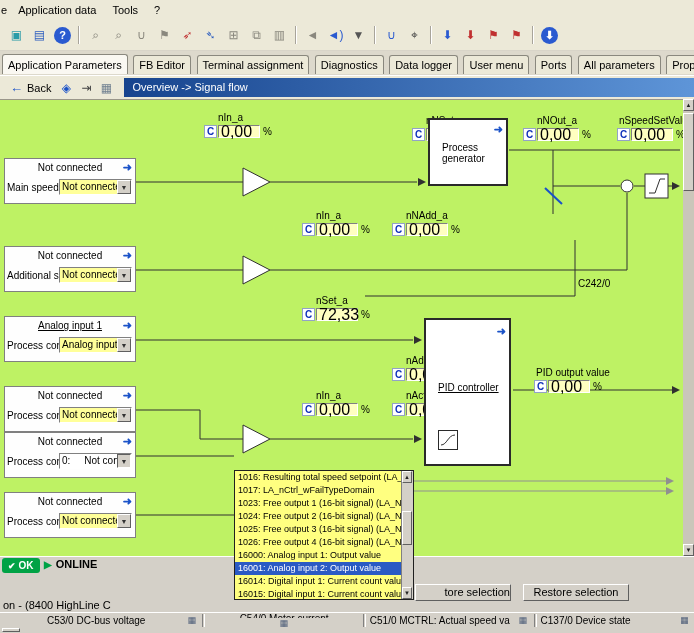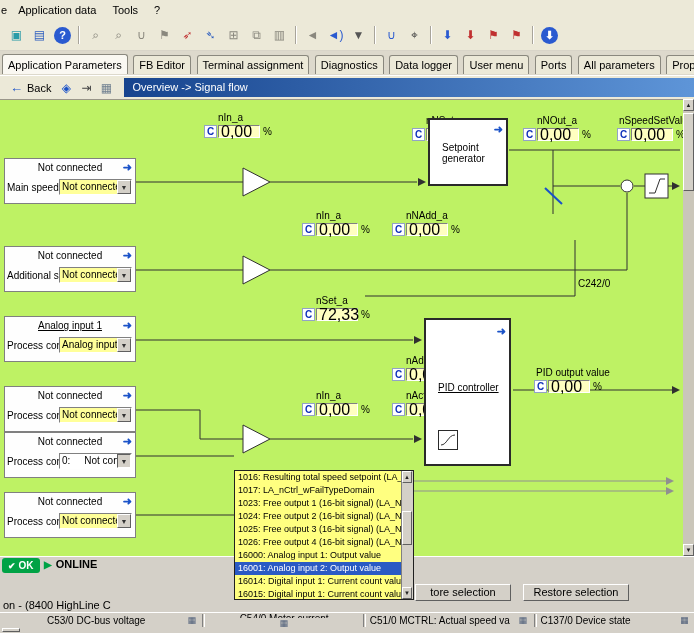--- a/index.html
+++ b/index.html
@@ -392,21 +392,21 @@
       <div class="ch-bottom">
         <span class="ch-name">Process contr...</span>
         <span class="combo">
           <span class="combo-field">Not connected</span>
           <span class="combo-btn">▼</span>
         </span>
       </div>
     </div>
 
     <div class="fblock" style="left:428px; top:18px; width:80px; height:68px;">
-      <span class="fb-label" style="left:12px; top:22px; width:56px;">Setpoint generator</span>
+      <span class="fb-label" style="left:12px; top:22px; width:56px;">Process generator</span>
       <span class="goto-arrow" style="top:3px;">➜</span>
     </div>
     <div class="fblock" style="left:424px; top:218px; width:87px; height:148px;">
       <span class="fb-label link" style="left:12px; top:62px;">PID controller</span>
       <span class="goto-arrow" style="top:5px;">➜</span>
       <span class="chart-icon">
         <svg width="18" height="18">
             <path d="M2,14 C8,14 9,4 16,4" stroke="#303030" fill="none"></path>
           </svg>
       </span>
@@ -424,21 +424,21 @@
 
   <div class="okbadge">
     <span class="okcheck">✔</span>
     <span>OK</span>
   </div>
   <div class="online">
     <span class="playico">▶</span>
     <span>ONLINE</span>
   </div>
 
-  <button class="btn95" style="left:415px; width:96px;">tore selection</button>
+  <button class="btn95" style="left:415px; width:96px;text-align:right;">tore selection</button>
   <button class="btn95" style="left:523px; width:106px;">Restore selection</button>
 
   <div class="devicetext">on - (8400 HighLine C</div>
 
   <div class="monitorbar">
     <div class="mcell" style="width:168px;">
       <span class="mtext">C53/0 DC-bus voltage</span>
       <span class="mic">▦</span>
     </div>
     <span class="mdiv"></span>

